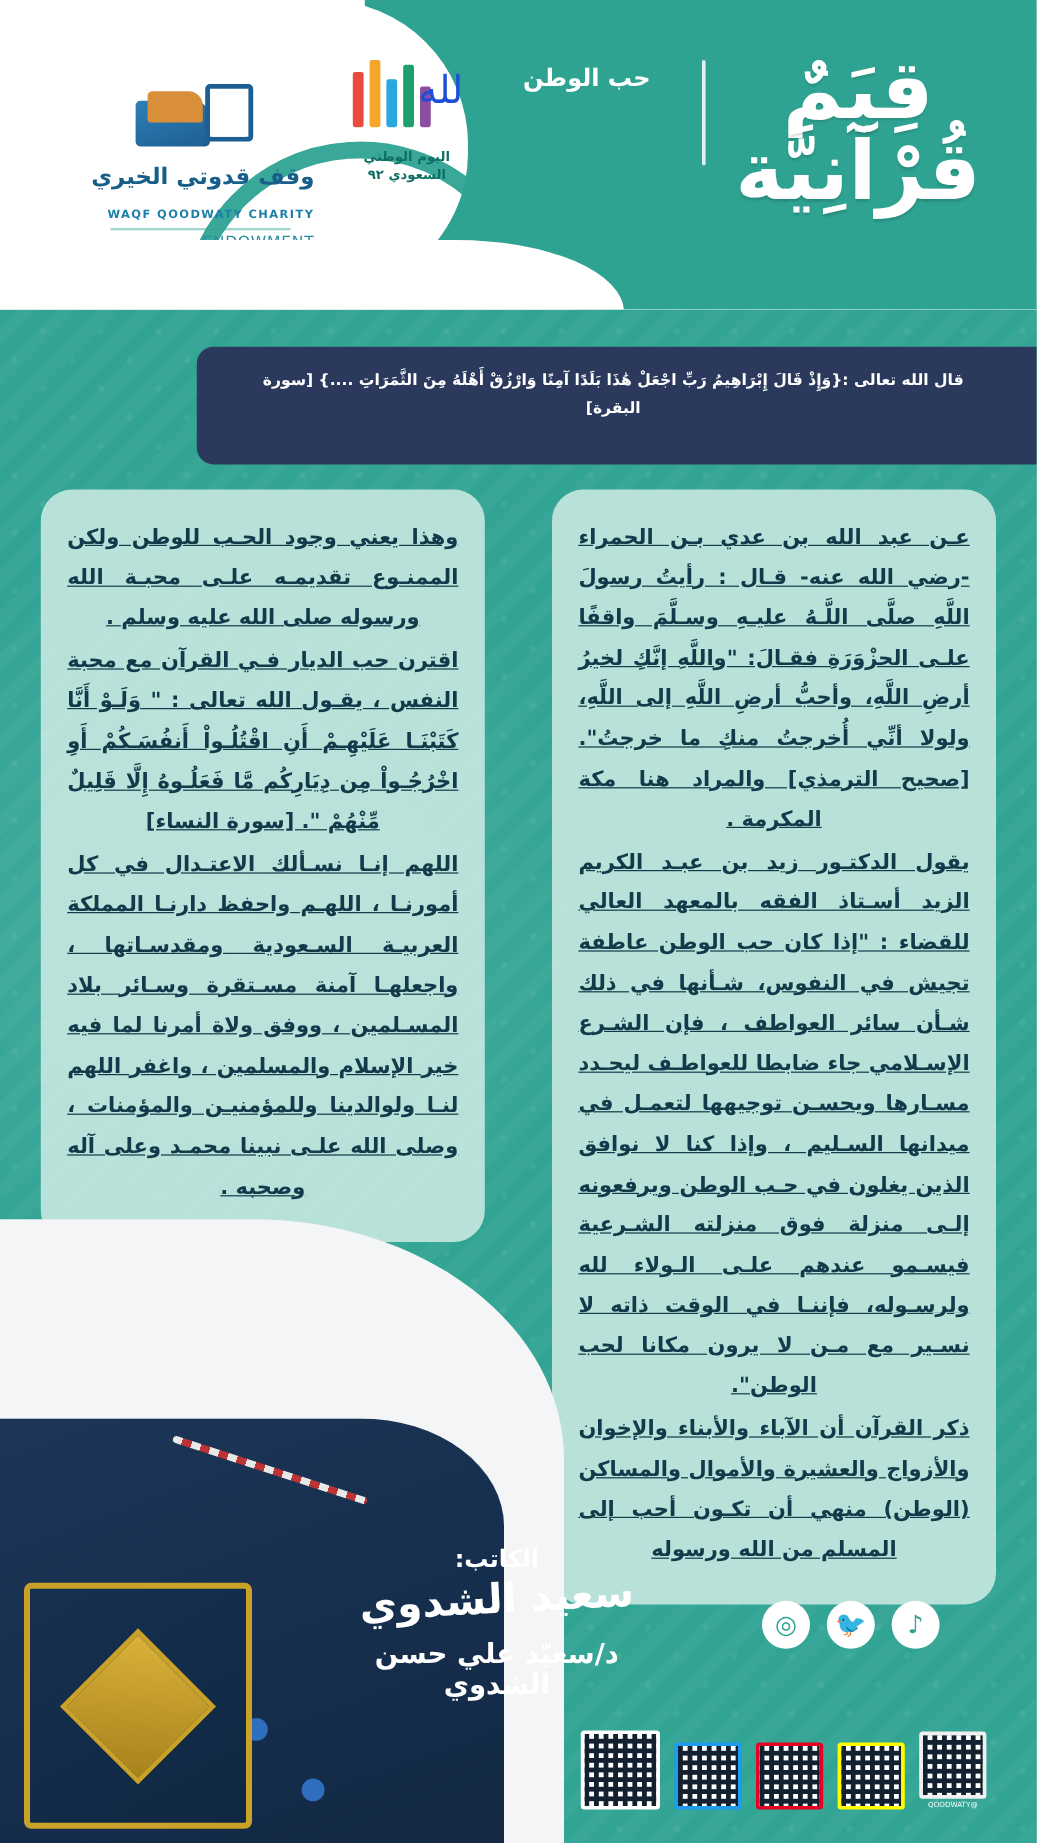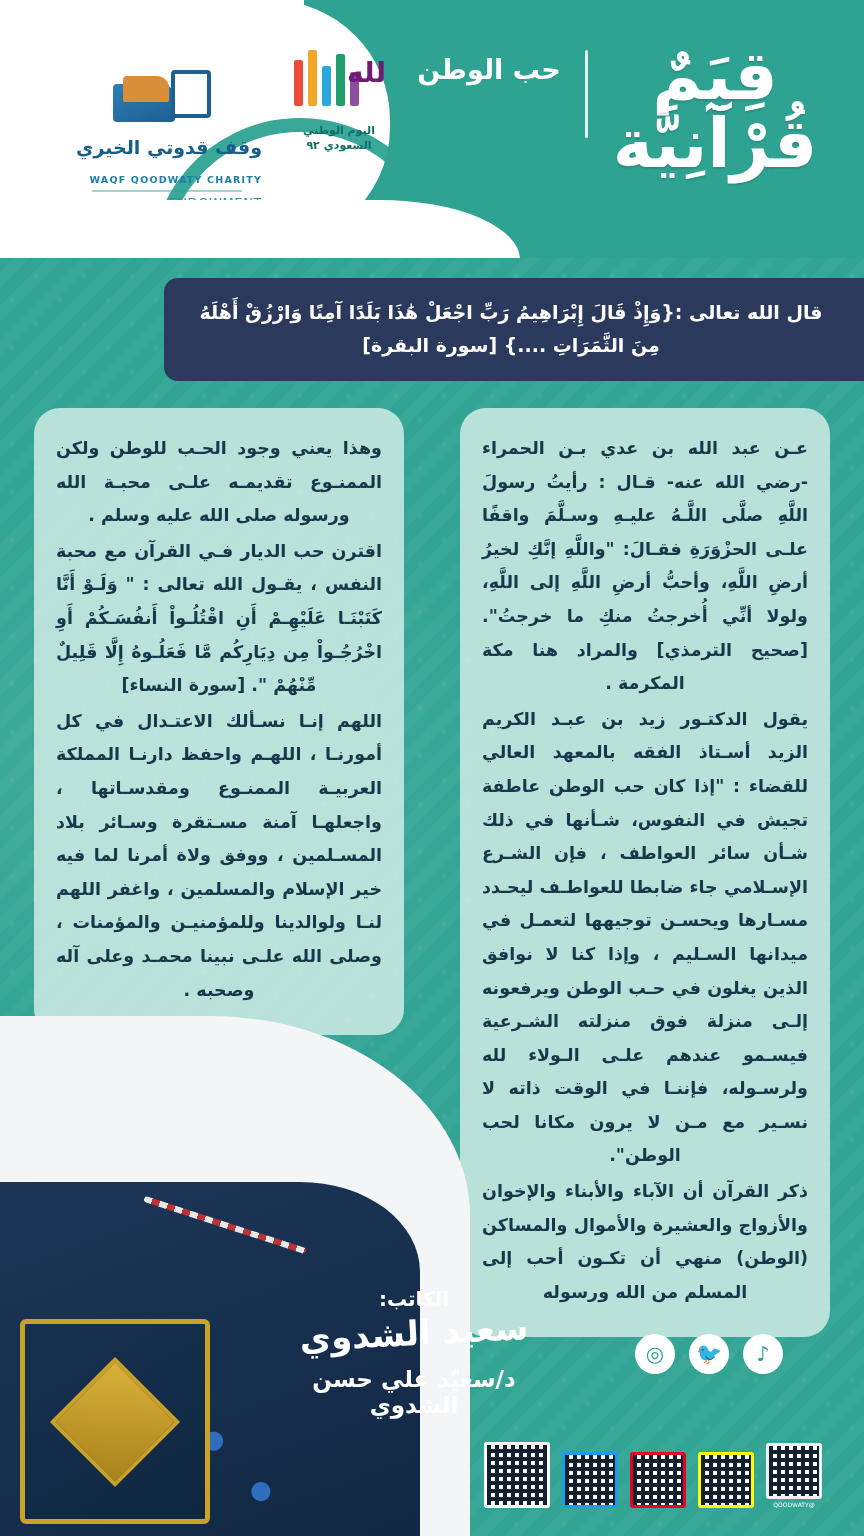--- a/index.html
+++ b/index.html
@@ -81,21 +81,21 @@
   }
   .brand-divider {
     position: absolute; right: 276px; top: 50px;
     width: 3px; height: 88px; background: rgba(255,255,255,0.85);
     border-radius: 2px;
   }
   .brand-sub {
     position: absolute; right: 300px; top: 52px;
     width: 150px; text-align: center;
     color: #ffffff; font-weight: bold; line-height: 1.35;
-    font-size: 27px;
+    font-size: 20px;
   }
 
   
   .nd-logo {
     position: absolute; right: 470px; top: 50px;
     width: 110px; text-align: center;
   }
   .nd-mark {
     position: relative; height: 72px; width: 110px; margin: 0 auto;
   }
@@ -118,48 +118,49 @@
     font-size: 9.5px; color: #1c7fa8; font-weight: bold; letter-spacing: 1.2px;
     margin-top: 16px;
   }
   .waqf-rule {
     margin: 5px auto 0; width: 150px; height: 2px; background: #2fa392; opacity:.45;
   }
   .waqf-en2 { font-size: 13px; color:#2a8fa0; letter-spacing:.6px; margin-top:3px;}
 
   
   .ayah {
-    position: absolute; right: 0; top: 278px;
+    position: absolute; right: 0; top: 289px;
     width: 700px; min-height: 98px;
     background: #2b3a5c;
     border-top-left-radius: 14px; border-bottom-left-radius: 14px;
     color: #ffffff;
     padding: 18px 36px 18px 30px;
     text-align: center;
-    font-size: 19px; font-weight: bold; line-height: 1.75;
+    font-size: 13px; font-weight: bold; line-height: 1.75;
   }
 
   
   .columns {
     position: absolute; top: 408px; right: 0; left: 0;
     display: flex; flex-direction: row;
     gap: 24px;
     padding: 0 34px;
   }
   .col {
     flex: 1 1 0;
     background: rgba(216,240,234,0.80);
     border-radius: 26px;
     padding: 24px 22px 26px;
     color: #123a4a;
     font-size: 17.5px;
     line-height: 1.92;
     text-align: justify;
     text-align-last: center;
     font-weight: bold;
+    text-decoration: underline;
   }
   .col-right { order: 0; min-height: 870px; margin-left: 32px; }
   .col-left  { order: 1; align-self: flex-start; }
   .col p { margin-bottom: 2px; }
 
   
   .bottom-white {
     position: absolute; left: 0; bottom: 0;
     width: 470px; height: 520px;
     background: #f3f5f6;
@@ -263,21 +264,21 @@
     <div class="brand-divider"></div>
     <div class="brand-sub">حب الوطن</div>
 
     <div class="nd-logo">
       <div class="nd-mark">
         <span class="nd-bar" style="left:10px;height:46px;background:#e94b3c;"></span>
         <span class="nd-bar" style="left:24px;height:56px;background:#f4a62a;"></span>
         <span class="nd-bar" style="left:38px;height:40px;background:#2aa7dd;"></span>
         <span class="nd-bar" style="left:52px;height:52px;background:#1f9e6e;"></span>
         <span class="nd-bar" style="left:66px;height:34px;background:#8c4fa0;"></span>
-        <span style="position:absolute;right:8px;top:6px;font-size:28px;font-weight:bold;color:#701a75;">لله</span>
+        <span style="position:absolute;right:8px;top:6px;font-size:32px;font-weight:normal;color:#1d4ed8;">لله</span>
       </div>
       <div class="nd-text">
         <div>اليوم الوطني</div>
         <div>السعودي ٩٢</div>
       </div>
     </div>
 
     <div class="waqf">
       <div class="waqf-mark">
         <span style="position:absolute;left:6px;bottom:10px;width:62px;height:38px;background:linear-gradient(160deg,#2e7fb8,#1d5f93);border-radius:4px 14px 4px 4px;"></span>
@@ -298,21 +299,21 @@
 
   <div class="columns">
     <div class="col col-right">
       <p>عـن عبد الله بن عدي بـن الحمراء -رضي الله عنه- قـال : رأيتُ رسولَ اللَّهِ صلَّى اللَّـهُ عليـهِ وسـلَّمَ واقفًا علـى الحزْوَرَةِ فقـالَ: "واللَّهِ إنَّكِ لخيرُ أرضِ اللَّهِ، وأحبُّ أرضِ اللَّهِ إلى اللَّهِ، ولولا أنِّي أُخرجتُ منكِ ما خرجتُ". [صحيح الترمذي] والمراد هنا مكة المكرمة .</p>
       <p>يقول الدكتـور زيد بن عبـد الكريم الزيد أسـتاذ الفقه بالمعهد العالي للقضاء : "إذا كان حب الوطن عاطفة تجيش في النفوس، شـأنها في ذلك شـأن سائر العواطف ، فإن الشـرع الإسـلامي جاء ضابطا للعواطـف ليحـدد مسـارها ويحسـن توجيهها لتعمـل في ميدانها السـليم ، وإذا كنا لا نوافق الذين يغلون في حـب الوطن ويرفعونه إلـى منزلة فوق منزلته الشـرعية فيسـمو عندهم علـى الـولاء لله ولرسـوله، فإننـا في الوقت ذاته لا نسـير مع مـن لا يرون مكانا لحب الوطن".</p>
       <p>ذكر القرآن أن الآباء والأبناء والإخوان والأزواج والعشيرة والأموال والمساكن (الوطن) منهي أن تكـون أحب إلى المسلم من الله ورسوله</p>
     </div>
     <div class="col col-left">
       <p>وهذا يعني وجود الحـب للوطن ولكن الممنـوع تقديمـه علـى محبـة الله ورسوله صلى الله عليه وسلم .</p>
       <p>اقترن حب الديار فـي القرآن مع محبة النفس ، يقـول الله تعالى : " وَلَـوْ أَنَّا كَتَبْنَـا عَلَيْهِـمْ أَنِ اقْتُلُـواْ أَنفُسَـكُمْ أَوِ اخْرُجُـواْ مِن دِيَارِكُم مَّا فَعَلُـوهُ إِلَّا قَلِيلٌ مِّنْهُمْ ". [سورة النساء]</p>
-      <p>اللهم إنـا نسـألك الاعتـدال في كل أمورنـا ، اللهـم واحفظ دارنـا المملكة العربيـة الممنـوع ومقدسـاتها ، واجعلهـا آمنة مسـتقرة وسـائر بلاد المسـلمين ، ووفق ولاة أمرنا لما فيه خير الإسلام والمسلمين ، واغفر اللهم لنـا ولوالدينا وللمؤمنيـن والمؤمنات ، وصلى الله علـى نبينا محمـد وعلى آله وصحبه .</p>
+      <p>اللهم إنـا نسـألك الاعتـدال في كل أمورنـا ، اللهـم واحفظ دارنـا المملكة العربيـة السـعودية ومقدسـاتها ، واجعلهـا آمنة مسـتقرة وسـائر بلاد المسـلمين ، ووفق ولاة أمرنا لما فيه خير الإسلام والمسلمين ، واغفر اللهم لنـا ولوالدينا وللمؤمنيـن والمؤمنات ، وصلى الله علـى نبينا محمـد وعلى آله وصحبه .</p>
     </div>
   </div>
 
   <div class="bottom-white">
     <div class="book-photo">
       <div class="book-frame">
         <div class="book-medallion"></div>
       </div>
       <div class="beads-string"></div>
     </div>

